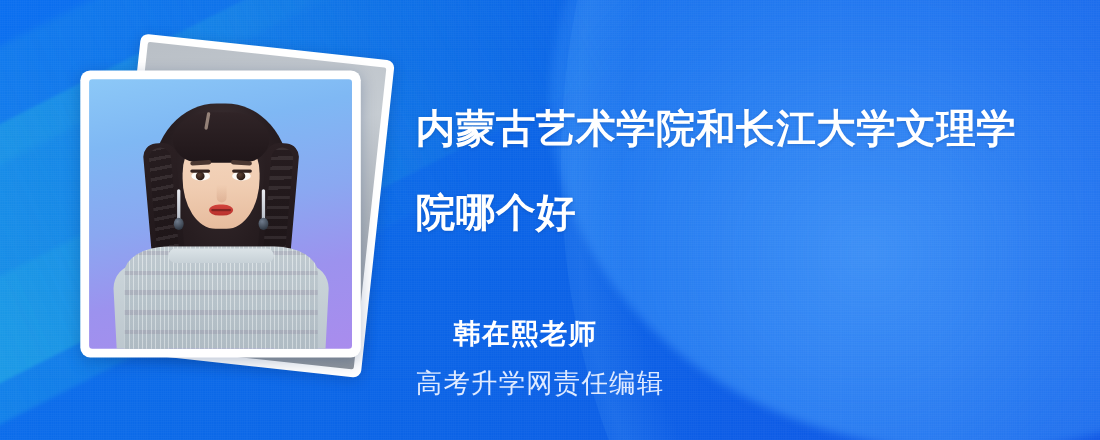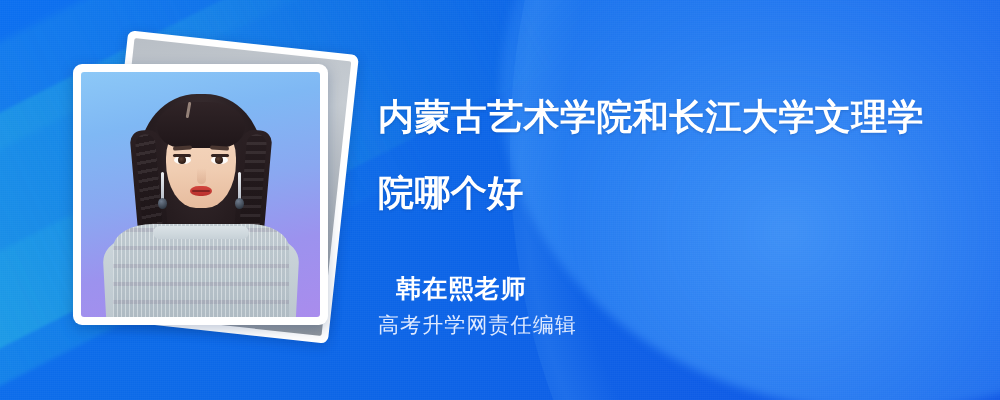--- a/index.html
+++ b/index.html
@@ -417,30 +417,30 @@
     color: #ffffff;
     letter-spacing: 0.4px;
     text-shadow: 0 1px 3px rgba(4, 40, 100, 0.22);
   }
   .byline {
     position: absolute;
     left: 18px;
     top: 271px;
   }
   .author-name {
-    margin: 0;
+    margin: 16px;
     font-size: 25px;
     line-height: 34px;
     font-weight: 700;
     color: #ffffff;
     letter-spacing: 1.2px;
   }
   .author-role {
     margin: 8px 0 0 -18px;
-    font-size: 21px;
+    font-size: 24px;
     line-height: 24px;
     font-weight: 400;
     color: #dfeaff;
     letter-spacing: 1.1px;
   }
 </style>
 </head>
 <body>
 
 <div class="banner">

